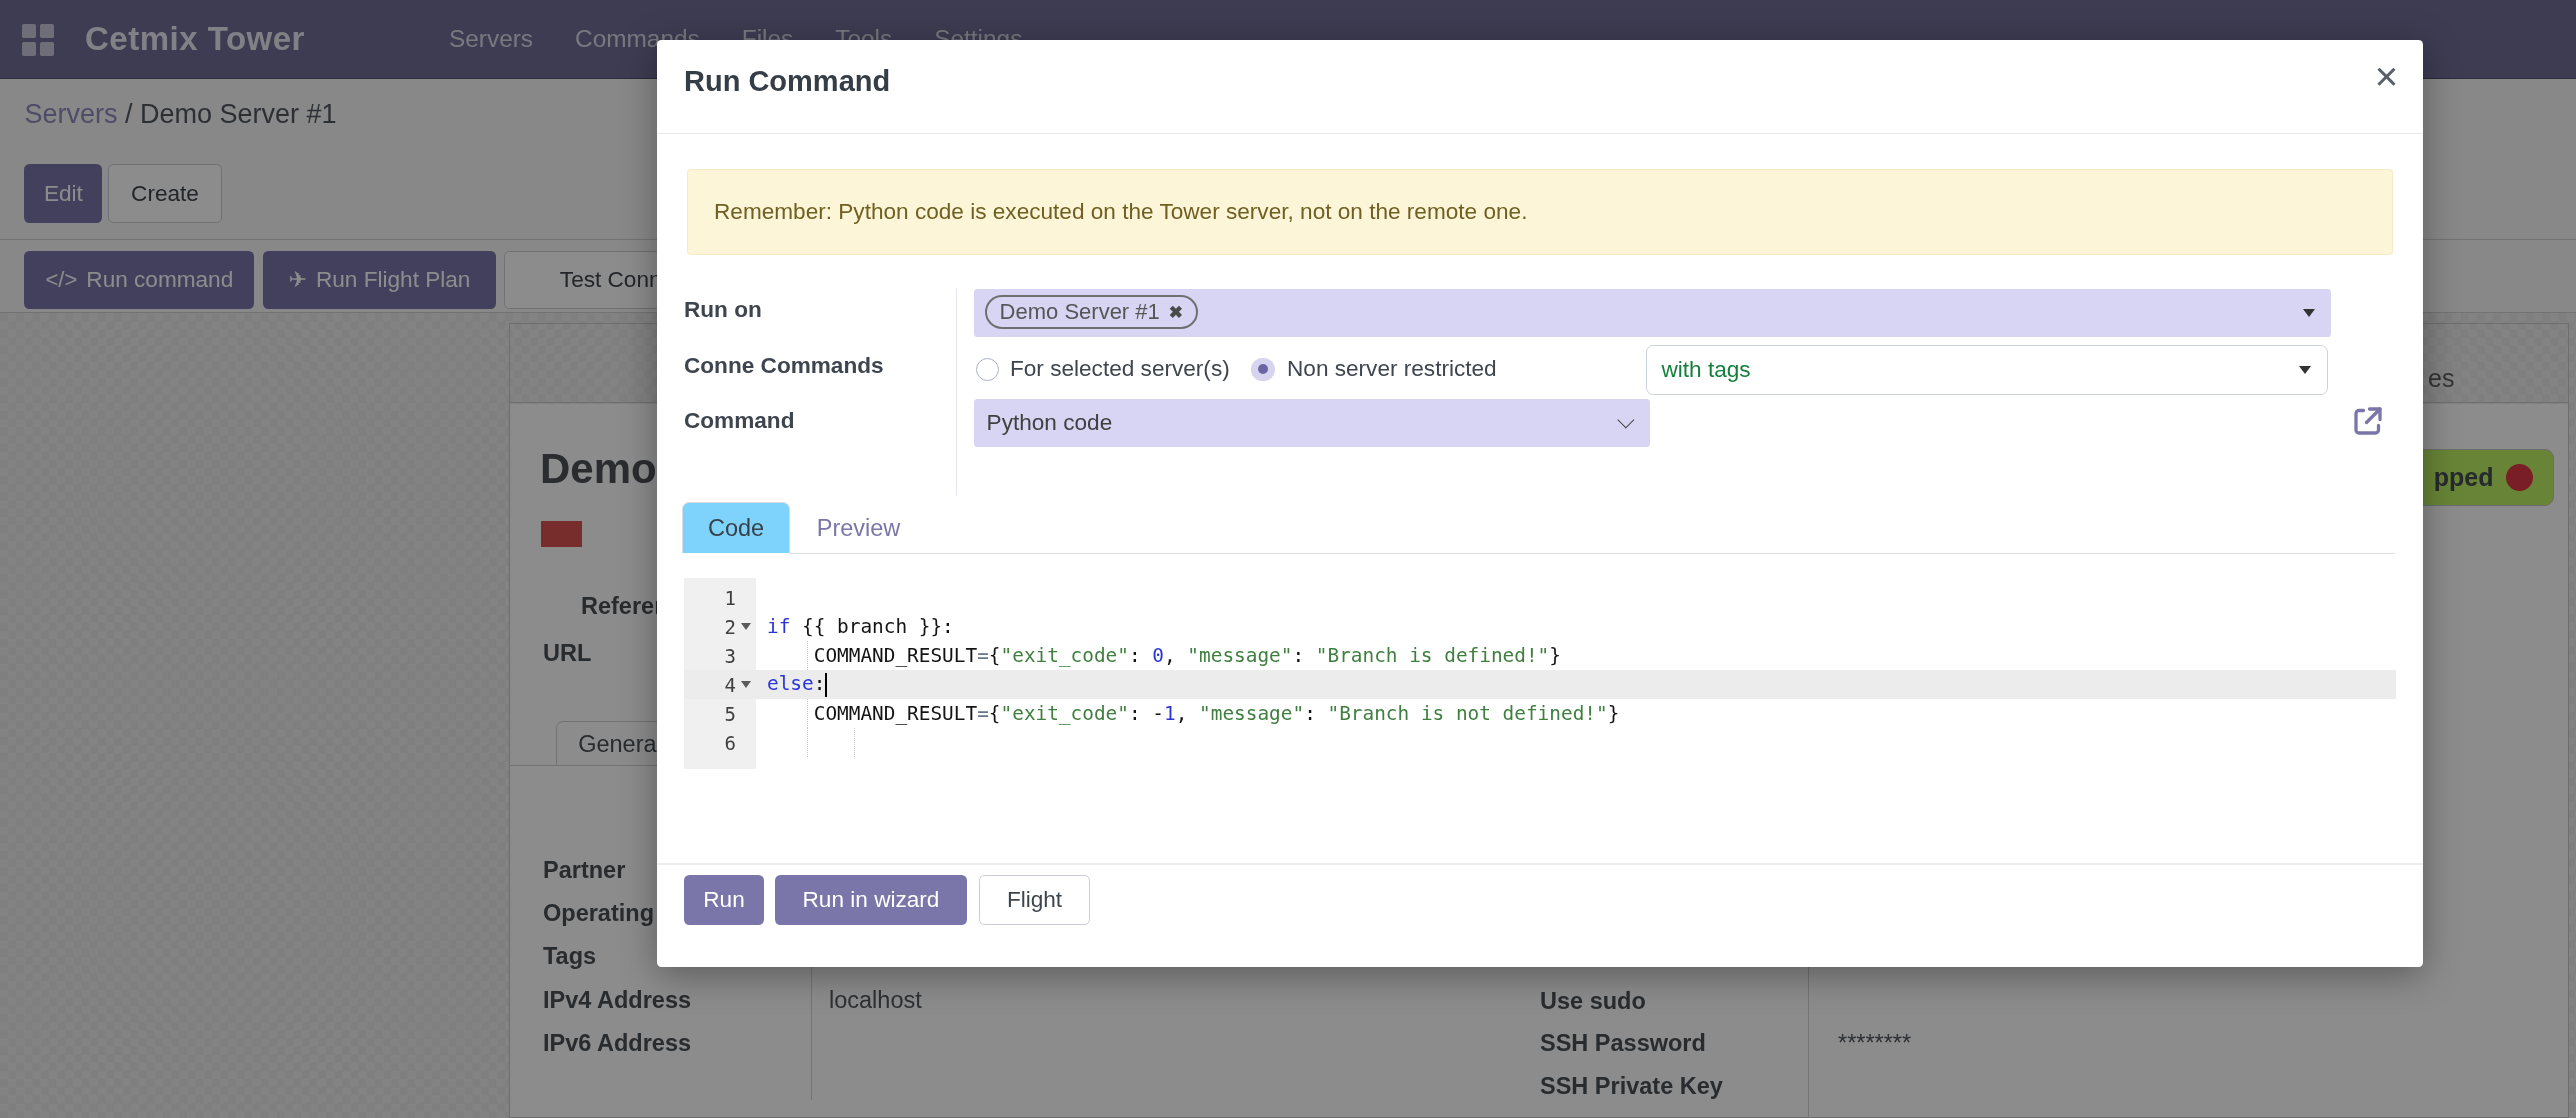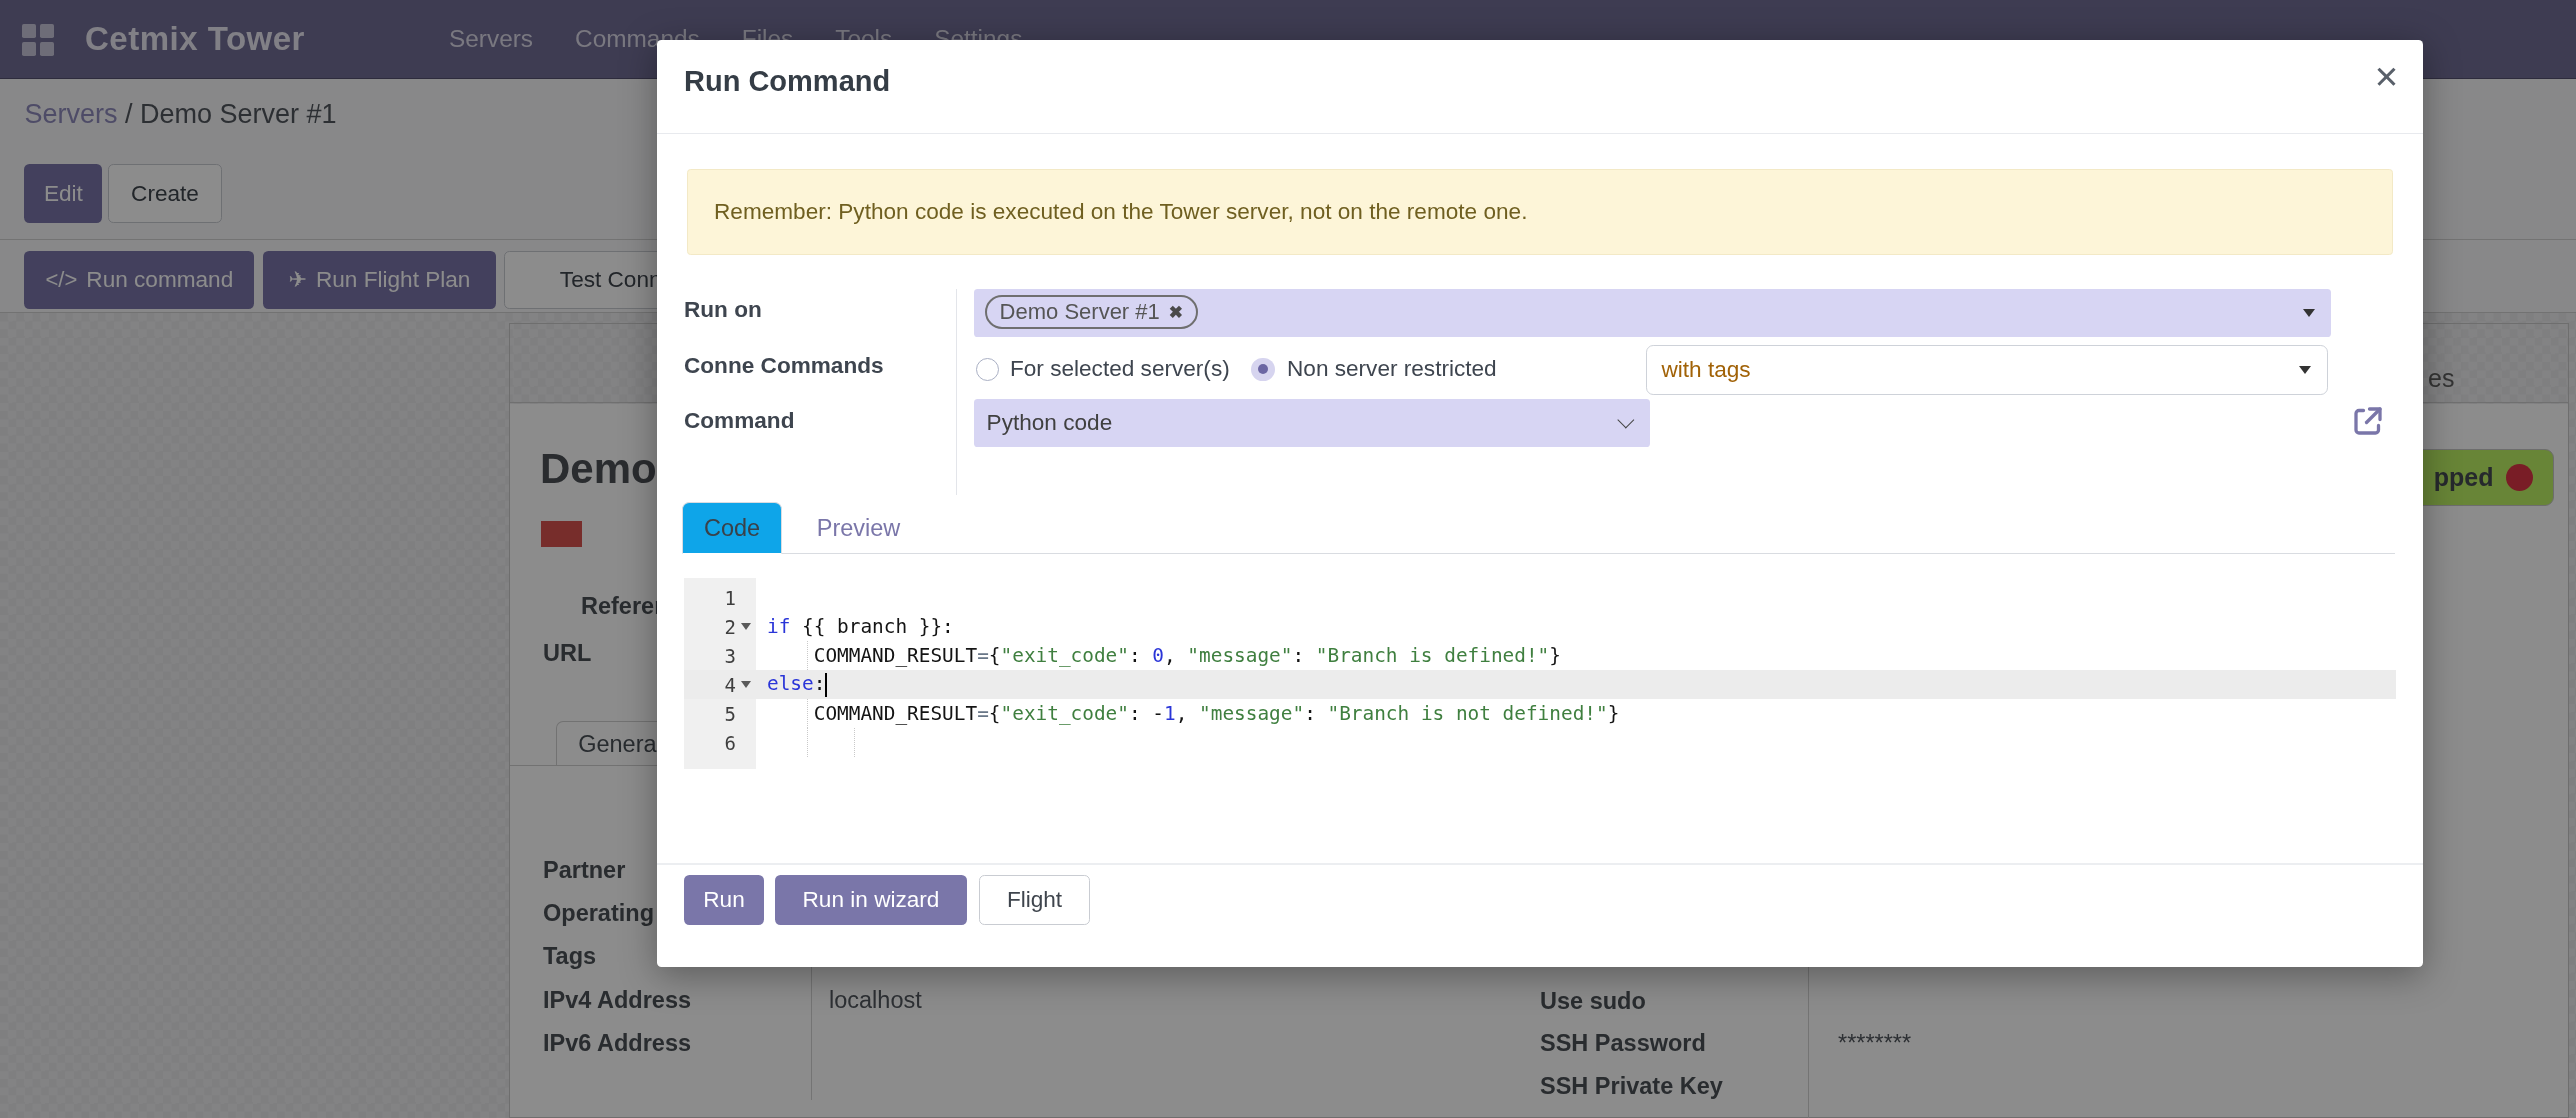--- a/index.html
+++ b/index.html
@@ -81,29 +81,29 @@
   .tag-pill .tag-x{font-size:17px;color:#4a4a4a;font-weight:bold;}
   .caret-down{position:absolute;right:16.3px;top:50%;margin-top:-3.6px;width:0;height:0;border-left:6.3px solid transparent;border-right:6.3px solid transparent;border-top:8.1px solid #333;}
   .chevron-thin{position:absolute;right:18px;top:50%;margin-top:-9px;width:11.7px;height:11.7px;border-right:1.8px solid #444;border-bottom:1.8px solid #444;transform:rotate(45deg);}
   .radio-group{position:absolute;left:317px;top:305px;width:1355px;height:50px;}
   .radio{position:absolute;top:12.6px;width:23.5px;height:23.5px;border-radius:50%;}
   .radio-off{border:1.8px solid #aab0c4;background:#fff;}
   .radio-on{background:#d6d4ef;display:flex;align-items:center;justify-content:center;}
   .radio-on i{width:10px;height:10px;border-radius:50%;background:#6b66a3;}
   .radio-label{position:absolute;top:11px;font-size:22.6px;color:var(--text-dark);white-space:nowrap;}
   .select{position:absolute;background:#fff;border:0.9px solid var(--border);border-radius:7.2px;display:flex;align-items:center;}
-  .select .sel-text{font-size:22.6px;color:#a16207;padding-left:14.5px;white-space:nowrap;}
+  .select .sel-text{font-size:22.6px;color:#15803d;padding-left:14.5px;white-space:nowrap;}
   .select-lav{position:absolute;background:var(--field-bg);border-radius:3.6px;display:flex;align-items:center;}
   .select-lav .sel-text{font-size:22.6px;color:#404040;padding-left:12.6px;white-space:nowrap;}
   .ext-link{position:absolute;left:1693px;top:363px;width:36px;height:36px;}
 
   
   .tab-line{position:absolute;left:25px;top:513px;width:1713px;height:0.9px;background:#d9dce1;}
   .tab{position:absolute;top:462px;height:52px;display:flex;align-items:center;justify-content:center;font-size:23.5px;}
-  .tab-active{left:25px;width:100px;background:#0ea5e9;border:0.9px solid #d9dce1;border-bottom:0.9px solid #fff;border-radius:7.2px 7.2px 0 0;color:#3a4149;z-index:2;}
+  .tab-active{left:25px;width:108px;background:#7dd3fc;border:0.9px solid #d9dce1;border-bottom:0.9px solid #fff;border-radius:7.2px 7.2px 0 0;color:#3a4149;z-index:2;}
   .tab-inactive{left:134px;width:135px;color:var(--primary);}
 
   
   .editor{position:absolute;left:27px;top:538px;width:1712px;height:191px;font-family:"DejaVu Sans Mono", monospace;}
   .gutter-bg{position:absolute;left:0;top:0;width:72px;height:191px;background:#f0f0f0;}
   .active-line{position:absolute;left:0;top:92px;width:1712px;height:29px;background:#ececec;}
   .code-row{position:absolute;left:0;width:1712px;height:29px;display:flex;align-items:center;}
   .lnum{width:52px;text-align:right;font-size:19px;color:#3f3f3f;flex:0 0 52px;}
   .fold-slot{width:20px;flex:0 0 20px;display:flex;justify-content:center;}
   .fold-arrow{width:0;height:0;border-left:5.4px solid transparent;border-right:5.4px solid transparent;border-top:7.2px solid #5a5a5a;}

